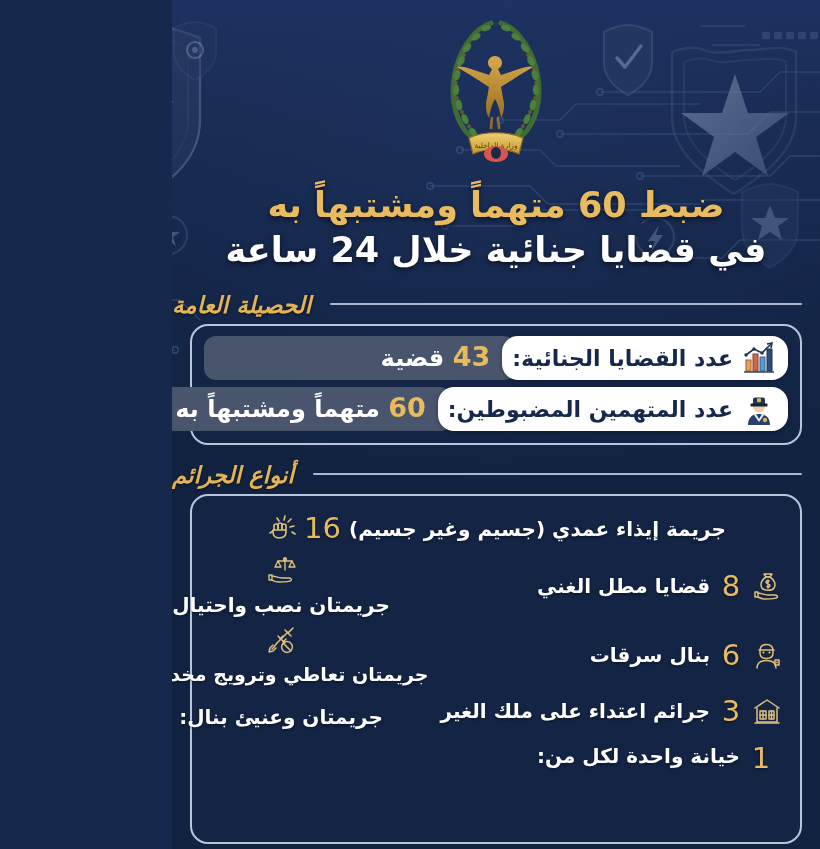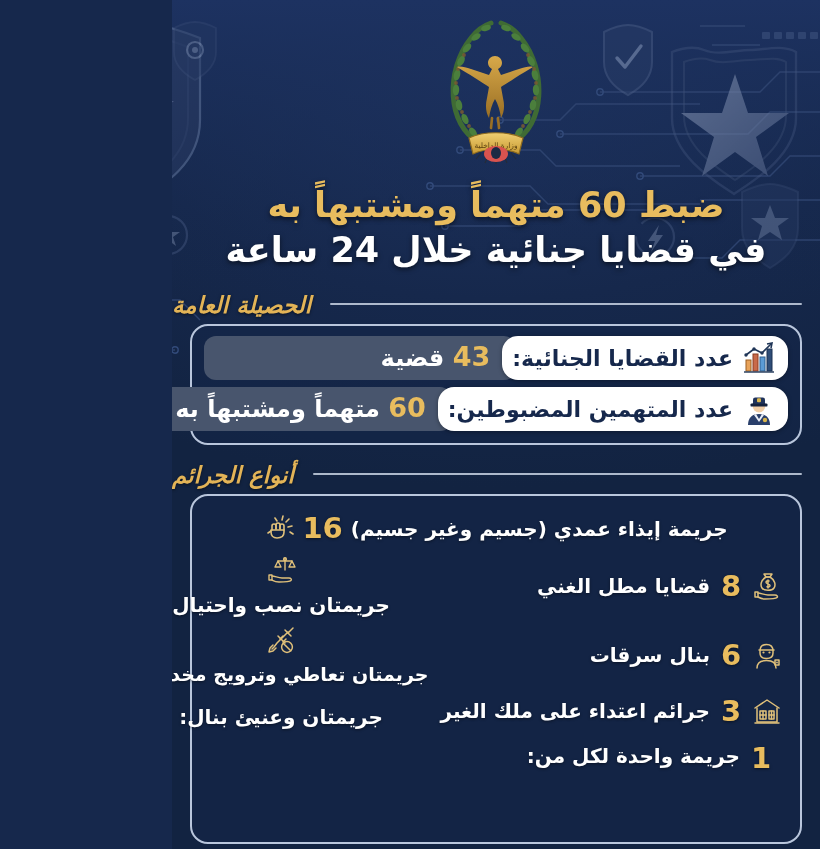--- a/index.html
+++ b/index.html
@@ -106,21 +106,21 @@
   .crime-item{
     display:flex; align-items:center; gap:8px;
     justify-content:flex-start;
     padding:3px 4px;
     min-height:42px;
   }
   .crime-item.col-left{ justify-content:flex-end;flex-direction:column; }
   .ci-icon{ width:30px; height:30px; flex:0 0 30px; }
   .ci-icon.empty{ width:0; flex:0 0 0; }
   .ci-num{
-    color:#e8bc5e; font-size:29px; font-weight:bold; line-height:1;
+    color:#e8bc5e; font-size:29px; font-weight:normal; line-height:1;
     min-width:26px; text-align:center;
     text-shadow:0 1px 3px rgba(0,0,0,.5);
   }
   .ci-txt{
     color:#ffffff; font-size:20px; font-weight:bold; white-space:nowrap;
     text-shadow:0 1px 3px rgba(0,0,0,.45);
   }
   .ci-txt.sm{ font-size:19px; }
 
   
@@ -532,21 +532,21 @@
           <span class="ci-txt">جرائم اعتداء على ملك الغير</span>
         </div>
 
         <div class="crime-item col-left">
           <span class="ci-txt">جريمتان وعنيئ بنال:</span>
         </div>
 
         <div class="crime-item tall" style="padding-top:10px;">
           <span class="ci-icon empty"></span>
           <span class="ci-num">1</span>
-          <span class="ci-txt">جريمة واحدة لكل من:</span>
+          <span class="ci-txt">خيانة واحدة لكل من:</span>
         </div>
 
 
       </div>
     </div>
   </div>
 
 </div>
 
 </body></html>

